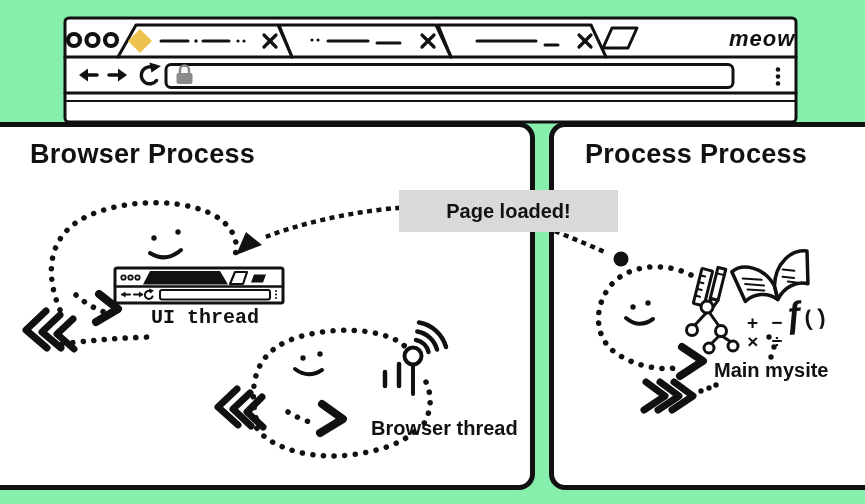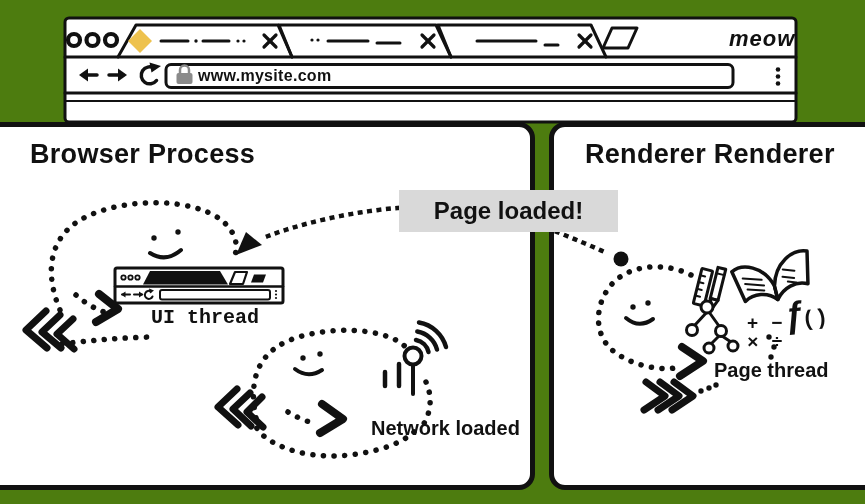--- a/index.html
+++ b/index.html
@@ -1,28 +1,28 @@
 <!DOCTYPE html>
 <html><head>
 <meta charset="utf-8">
 <style>
   html,body{margin:0;padding:0;background:#fff;}
-  #page{position:relative;width:865px;height:504px;overflow:hidden;background:#4d7c0f;
+  #page{position:relative;width:865px;height:504px;overflow:hidden;background:#86efac;
         font-family:"Liberation Sans",sans-serif;color:#111;}
   .panel{position:absolute;top:122px;height:368px;background:#fff;border:5px solid #111;
          border-radius:16px;box-sizing:border-box;z-index:1;}
   #panel-browser{left:-20px;width:555px;}
   #panel-renderer{left:549px;width:350px;}
   svg#doodles{position:absolute;left:0;top:0;z-index:5;pointer-events:none;}
   .lbl{position:absolute;z-index:6;font-weight:bold;white-space:nowrap;}
   .panel-title{font-size:27px;letter-spacing:.3px;}
   .thread-lbl{font-size:20px;}
   #callout{position:absolute;left:399px;top:190px;width:219px;height:42px;z-index:6;
            background:#d9d9d9;display:flex;align-items:center;justify-content:center;
-           font-size:24px;font-weight:bold;}
+           font-size:20px;font-weight:bold;}
   #brand{left:729px;top:26px;font-size:22px;font-style:italic;letter-spacing:1px;}
   #url{left:198px;top:67px;font-size:16px;letter-spacing:.3px;}
   #title-browser{left:30px;top:139px;}
   #title-renderer{left:585px;top:139px;}
   #lbl-ui{left:151px;top:306px;font-family:Liberation Mono, monospace;}
   #lbl-network{left:371px;top:417px;}
   #lbl-main{left:714px;top:359px;}
   #math-glyphs{left:747px;top:313px;font-size:19px;line-height:19px;font-weight:bold;
                letter-spacing:4px;text-align:center;}
   #fn{left:784px;top:293px;transform:rotate(-6deg);}
@@ -241,30 +241,29 @@
         <circle cx="707" cy="307" r="6" fill="#fff"></circle>
         <circle cx="692" cy="330" r="5.5" fill="#fff"></circle>
         <circle cx="721" cy="331" r="5.5" fill="#fff"></circle>
         <circle cx="709" cy="348" r="5" fill="#fff"></circle>
         <circle cx="733" cy="346" r="5" fill="#fff"></circle>
       </g>
     </g>
   </svg>
 
   <div class="lbl" id="brand">meow</div>
-  <div class="lbl" id="url">www.mysite.com</div>
 
   <div class="lbl panel-title" id="title-browser">Browser Process</div>
-  <div class="lbl panel-title" id="title-renderer">Renderer Renderer</div>
+  <div class="lbl panel-title" id="title-renderer">Process Process</div>
 
   <div id="callout">Page loaded!</div>
 
   <div class="lbl thread-lbl" id="lbl-ui">UI thread</div>
-  <div class="lbl thread-lbl" id="lbl-network">Network loaded</div>
-  <div class="lbl thread-lbl" id="lbl-main">Page thread</div>
+  <div class="lbl thread-lbl" id="lbl-network">Browser thread</div>
+  <div class="lbl thread-lbl" id="lbl-main">Main mysite</div>
 
   <div class="lbl" id="math-glyphs">
     <div>+ −</div>
     <div>× ÷</div>
   </div>
   <div class="lbl" id="fn">
     <span class="f">ƒ</span><span class="p">( )</span>
   </div>
 
 </div>

